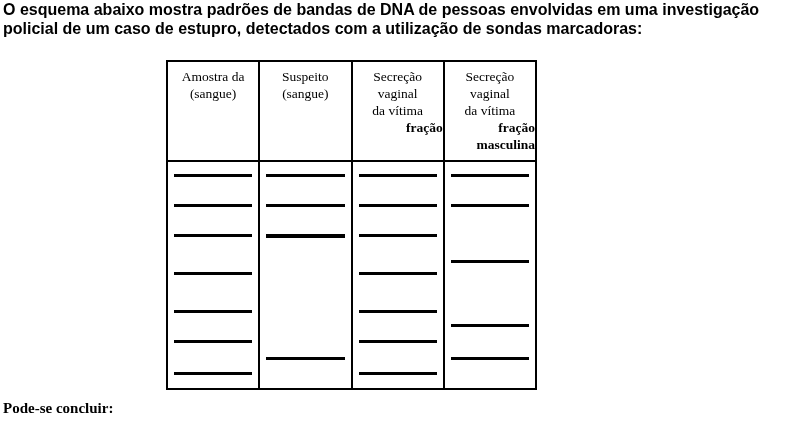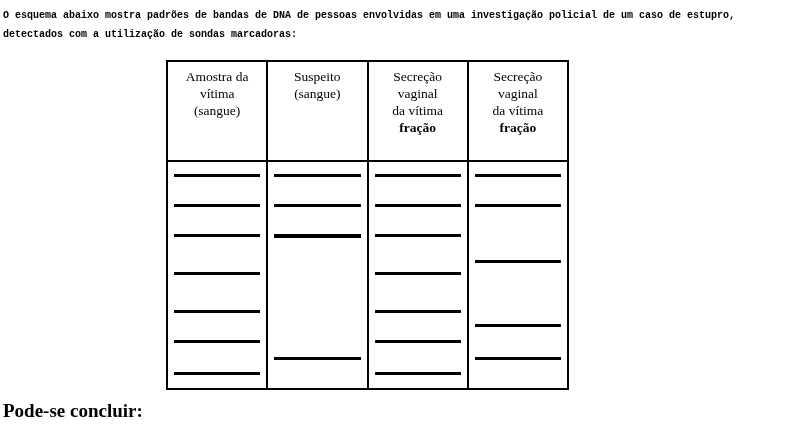--- a/index.html
+++ b/index.html
@@ -10,41 +10,41 @@
   body {
     width: 801px;
     height: 425px;
     position: relative;
     font-family: "Liberation Serif", serif;
     color: #000000;
     overflow: hidden;
   }
   .intro {
     position: absolute;
-    top: 6px;
+    top: 0;
     left: 3px;
     width: 790px;
     font-weight: bold;
-    font-size: 10px;
+    font-size: 16px;
     line-height: 19px;
-    font-family: Liberation Mono, monospace;
+    font-family: Liberation Sans, sans-serif;
   }
   .conclusion {
     position: absolute;
     left: 3px;
     top: 400px;
     font-weight: bold;
-    font-size: 19px;
+    font-size: 15px;
     font-family: "Liberation Serif", serif;
   }
   .gel-table {
     position: absolute;
     left: 166px;
     top: 60px;
-    width: 403px;
+    width: 371px;
     height: 330px;
     border: 2px solid #000000;
     box-sizing: border-box;
     display: flex;
   }
   .lane {
     flex: 1 1 0;
     position: relative;
     box-sizing: border-box;
     border-right: 2px solid #000000;
@@ -59,20 +59,21 @@
     box-sizing: border-box;
     border-bottom: 2px solid #000000;
     padding-top: 6px;
     text-align: center;
     font-size: 13.5px;
     line-height: 17px;
     font-family: "Liberation Serif", serif;
   }
   .lane-header .strong {
     font-weight: bold;
+    text-align: right;
   }
   .lane-body {
     position: relative;
     flex: 1 1 auto;
   }
   .band {
     position: absolute;
     left: 6px;
     right: 6px;
     height: 3px;
@@ -85,21 +86,20 @@
 </head>
 <body>
 
 <div class="intro">O esquema abaixo mostra padrões de bandas de DNA de pessoas envolvidas em uma investigação policial de um caso de estupro, detectados com a utilização de sondas marcadoras:</div>
 
 <div class="gel-table">
 
   <div class="lane">
     <div class="lane-header">
       <div>Amostra da</div>
-      <div>vítima</div>
       <div>(sangue)</div>
     </div>
     <div class="lane-body">
       <div class="band" style="top:12px"></div>
       <div class="band" style="top:42px"></div>
       <div class="band" style="top:72px"></div>
       <div class="band" style="top:110px"></div>
       <div class="band" style="top:148px"></div>
       <div class="band" style="top:178px"></div>
       <div class="band" style="top:210px"></div>
@@ -136,20 +136,21 @@
       <div class="band" style="top:210px"></div>
     </div>
   </div>
 
   <div class="lane">
     <div class="lane-header">
       <div>Secreção</div>
       <div>vaginal</div>
       <div>da vítima</div>
       <div class="strong">fração</div>
+      <div class="strong">masculina</div>
     </div>
     <div class="lane-body">
       <div class="band" style="top:12px"></div>
       <div class="band" style="top:42px"></div>
       <div class="band" style="top:98px"></div>
       <div class="band" style="top:162px"></div>
       <div class="band" style="top:195px"></div>
     </div>
   </div>
 

